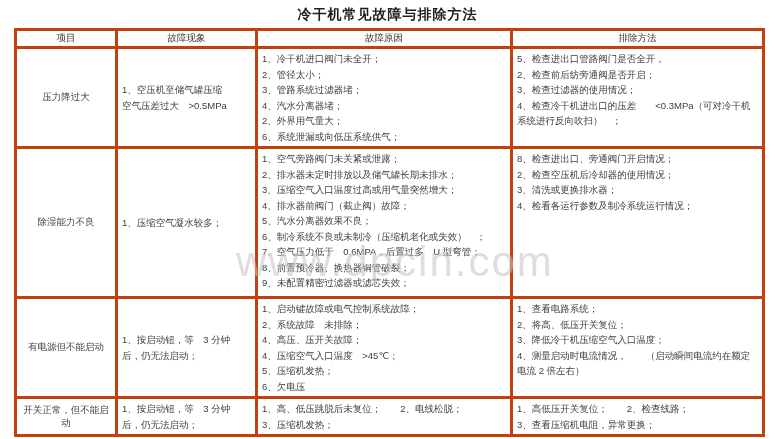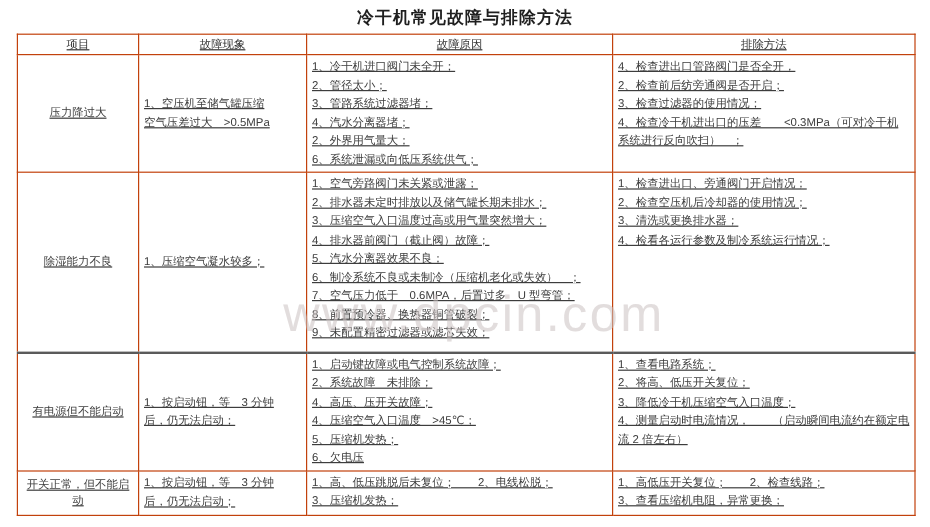--- a/index.html
+++ b/index.html
@@ -16,24 +16,23 @@
     position:absolute; top:6px; left:0; width:775px;
     text-align:center; font-size:14px; font-weight:bold; color:#1f1f1f;
     letter-spacing:1px;
   }
   table.fault-table {
     position:absolute; left:14px; top:28px; width:748px;
     border-collapse:collapse; table-layout:fixed;
     font-size:9.5px; color:#3d3d3d;
   }
   .fault-table th, .fault-table td {
-    border:1px solid #c2410c;
+    border:3px solid #c2410c;
     padding:2px 4px;
     vertical-align:top;
-    text-decoration:underline;
   }
   .fault-table thead th {
     height:17px; text-align:center; vertical-align:middle;
     font-weight:normal; color:#333; padding:1px 2px;
   }
   td.c-item  { text-align:center; vertical-align:middle;margin-left:23px; }
   td.c-phen  { vertical-align:middle; }
   .ln { line-height:15.5px; white-space:normal; }
   tr.row-1 { height:97px; }
   tr.row-2 { height:150px; }
@@ -80,21 +79,21 @@
         </td>
         <td class="c-cause">
           <div class="ln">1、冷干机进口阀门未全开；</div>
           <div class="ln">2、管径太小；</div>
           <div class="ln">3、管路系统过滤器堵；</div>
           <div class="ln">4、汽水分离器堵；</div>
           <div class="ln">2、外界用气量大；</div>
           <div class="ln">6、系统泄漏或向低压系统供气；</div>
         </td>
         <td class="c-remedy">
-          <div class="ln">4、检查进出口管路阀门是否全开，</div>
+          <div class="ln">5、检查进出口管路阀门是否全开，</div>
           <div class="ln">2、检查前后纺旁通阀是否开启；</div>
           <div class="ln">3、检查过滤器的使用情况；</div>
           <div class="ln">4、检查冷干机进出口的压差　　&lt;0.3MPa（可对冷干机系统进行反向吹扫）　；</div>
         </td>
       </tr>
 
       <tr class="row-2">
         <td class="c-item">除湿能力不良</td>
         <td class="c-phen">
           <div class="ln">1、压缩空气凝水较多；</div>
@@ -104,21 +103,21 @@
           <div class="ln">2、排水器未定时排放以及储气罐长期未排水；</div>
           <div class="ln">3、压缩空气入口温度过高或用气量突然增大；</div>
           <div class="ln">4、排水器前阀门（截止阀）故障；</div>
           <div class="ln">5、汽水分离器效果不良；</div>
           <div class="ln">6、制冷系统不良或未制冷（压缩机老化或失效）　；</div>
           <div class="ln">7、空气压力低于　0.6MPA，后置过多　U 型弯管；</div>
           <div class="ln">8、前置预冷器、换热器铜管破裂；</div>
           <div class="ln">9、未配置精密过滤器或滤芯失效；</div>
         </td>
         <td class="c-remedy">
-          <div class="ln">1、检查进出口、旁通阀门开启情况；</div>
+          <div class="ln">8、检查进出口、旁通阀门开启情况；</div>
           <div class="ln">2、检查空压机后冷却器的使用情况；</div>
           <div class="ln">3、清洗或更换排水器；</div>
           <div class="ln">4、检看各运行参数及制冷系统运行情况；</div>
         </td>
       </tr>
 
       <tr class="row-3">
         <td class="c-item">有电源但不能启动</td>
         <td class="c-phen">
           <div class="ln">1、按启动钮，等　3 分钟</div>

